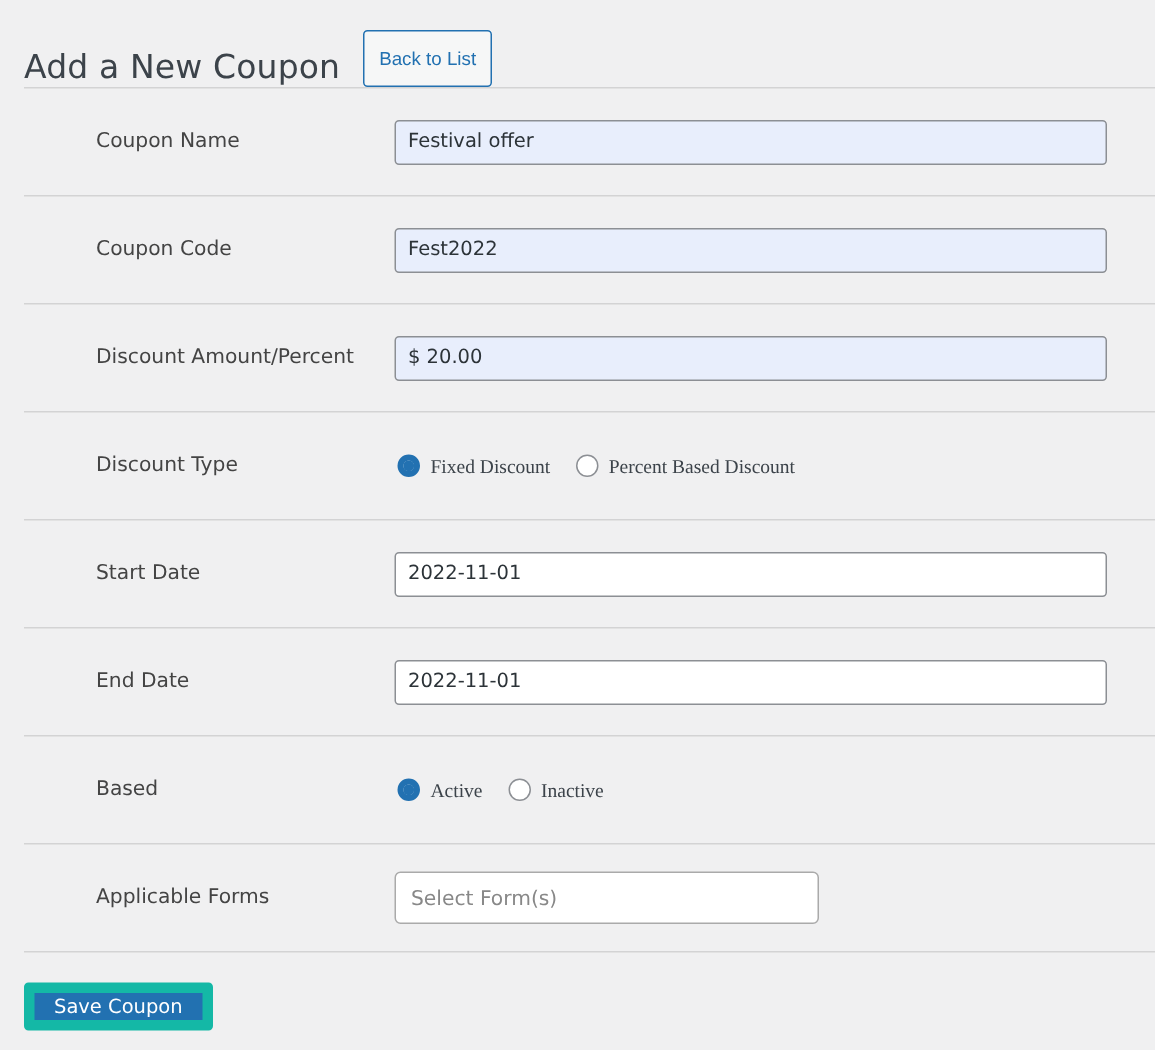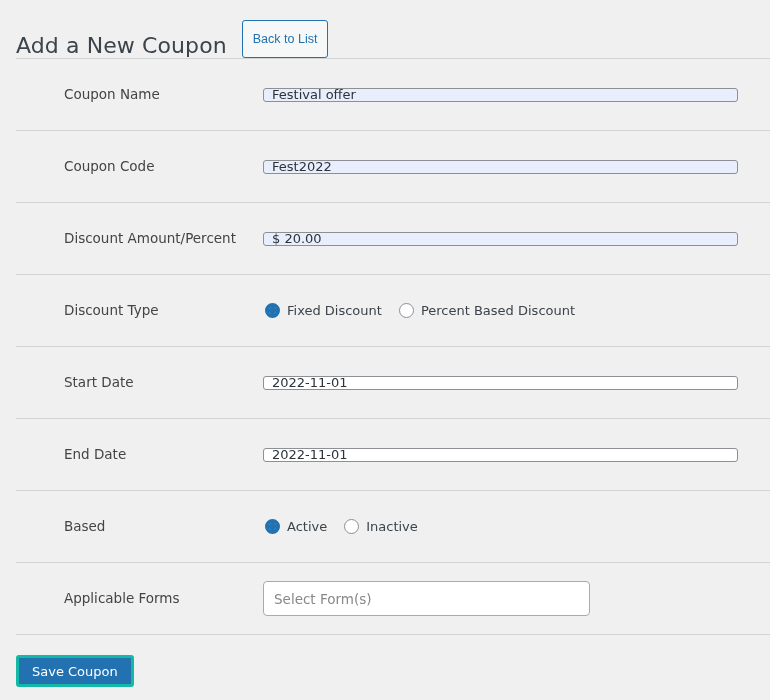--- a/index.html
+++ b/index.html
@@ -84,42 +84,42 @@
   .row-field {
     flex: 1 1 auto;
     display: flex;
     align-items: center;
   }
 
   
   .text-input {
     box-sizing: border-box;
     width: 475px;
-    height: 14px;
+    height: 30px;
     border: 1px solid #8c8f94;
     border-radius: 3px;
     background: #ffffff;
     padding: 0 8px;
     font-family: "DejaVu Sans", "Liberation Sans", sans-serif;
     font-size: 13px;
     color: #2c3338;
     line-height: 28px;
     outline: none;
   }
   .text-input.autofilled {
     background: #e8eefc;
     border-color: #8c8f94;
   }
   .text-input::placeholder {
     color: #8a8a8a;
   }
 
   .select-input {
     box-sizing: border-box;
-    width: 327px;
+    width: 283px;
     height: 35px;
     border: 1px solid #aaaaaa;
     border-radius: 4px;
     background: #ffffff;
     padding: 0 10px;
     display: flex;
     align-items: center;
     font-size: 13.5px;
     color: #888888;
     cursor: pointer;
@@ -133,20 +133,21 @@
     padding-left: 2px;
   }
   .radio-option {
     display: flex;
     align-items: center;
     gap: 7px;
     cursor: pointer;
     font-size: 13px;
     color: #3c434a;
     white-space: nowrap;
+    font-family: Liberation Serif, serif;
   }
   .radio-mark {
     width: 15px;
     height: 15px;
     border-radius: 50%;
     border: 1px solid #8c8f94;
     background: #fff;
     box-sizing: border-box;
     flex: 0 0 15px;
     position: relative;
@@ -174,21 +175,21 @@
   .footer {
     padding: 20px 0 0 16px;
   }
   .save-button {
     display: inline-flex;
     align-items: center;
     justify-content: center;
     height: 32px;
     padding: 0 13px;
     background: #2271b1;
-    border: 3px solid #14b8a6;
+    border: 7px solid #14b8a6;
     border-radius: 3px;
     color: #ffffff;
     font-family: "DejaVu Sans", "Liberation Sans", sans-serif;
     font-size: 13px;
     line-height: 1;
     cursor: pointer;
     white-space: nowrap;
   }
 </style>
 </head>

